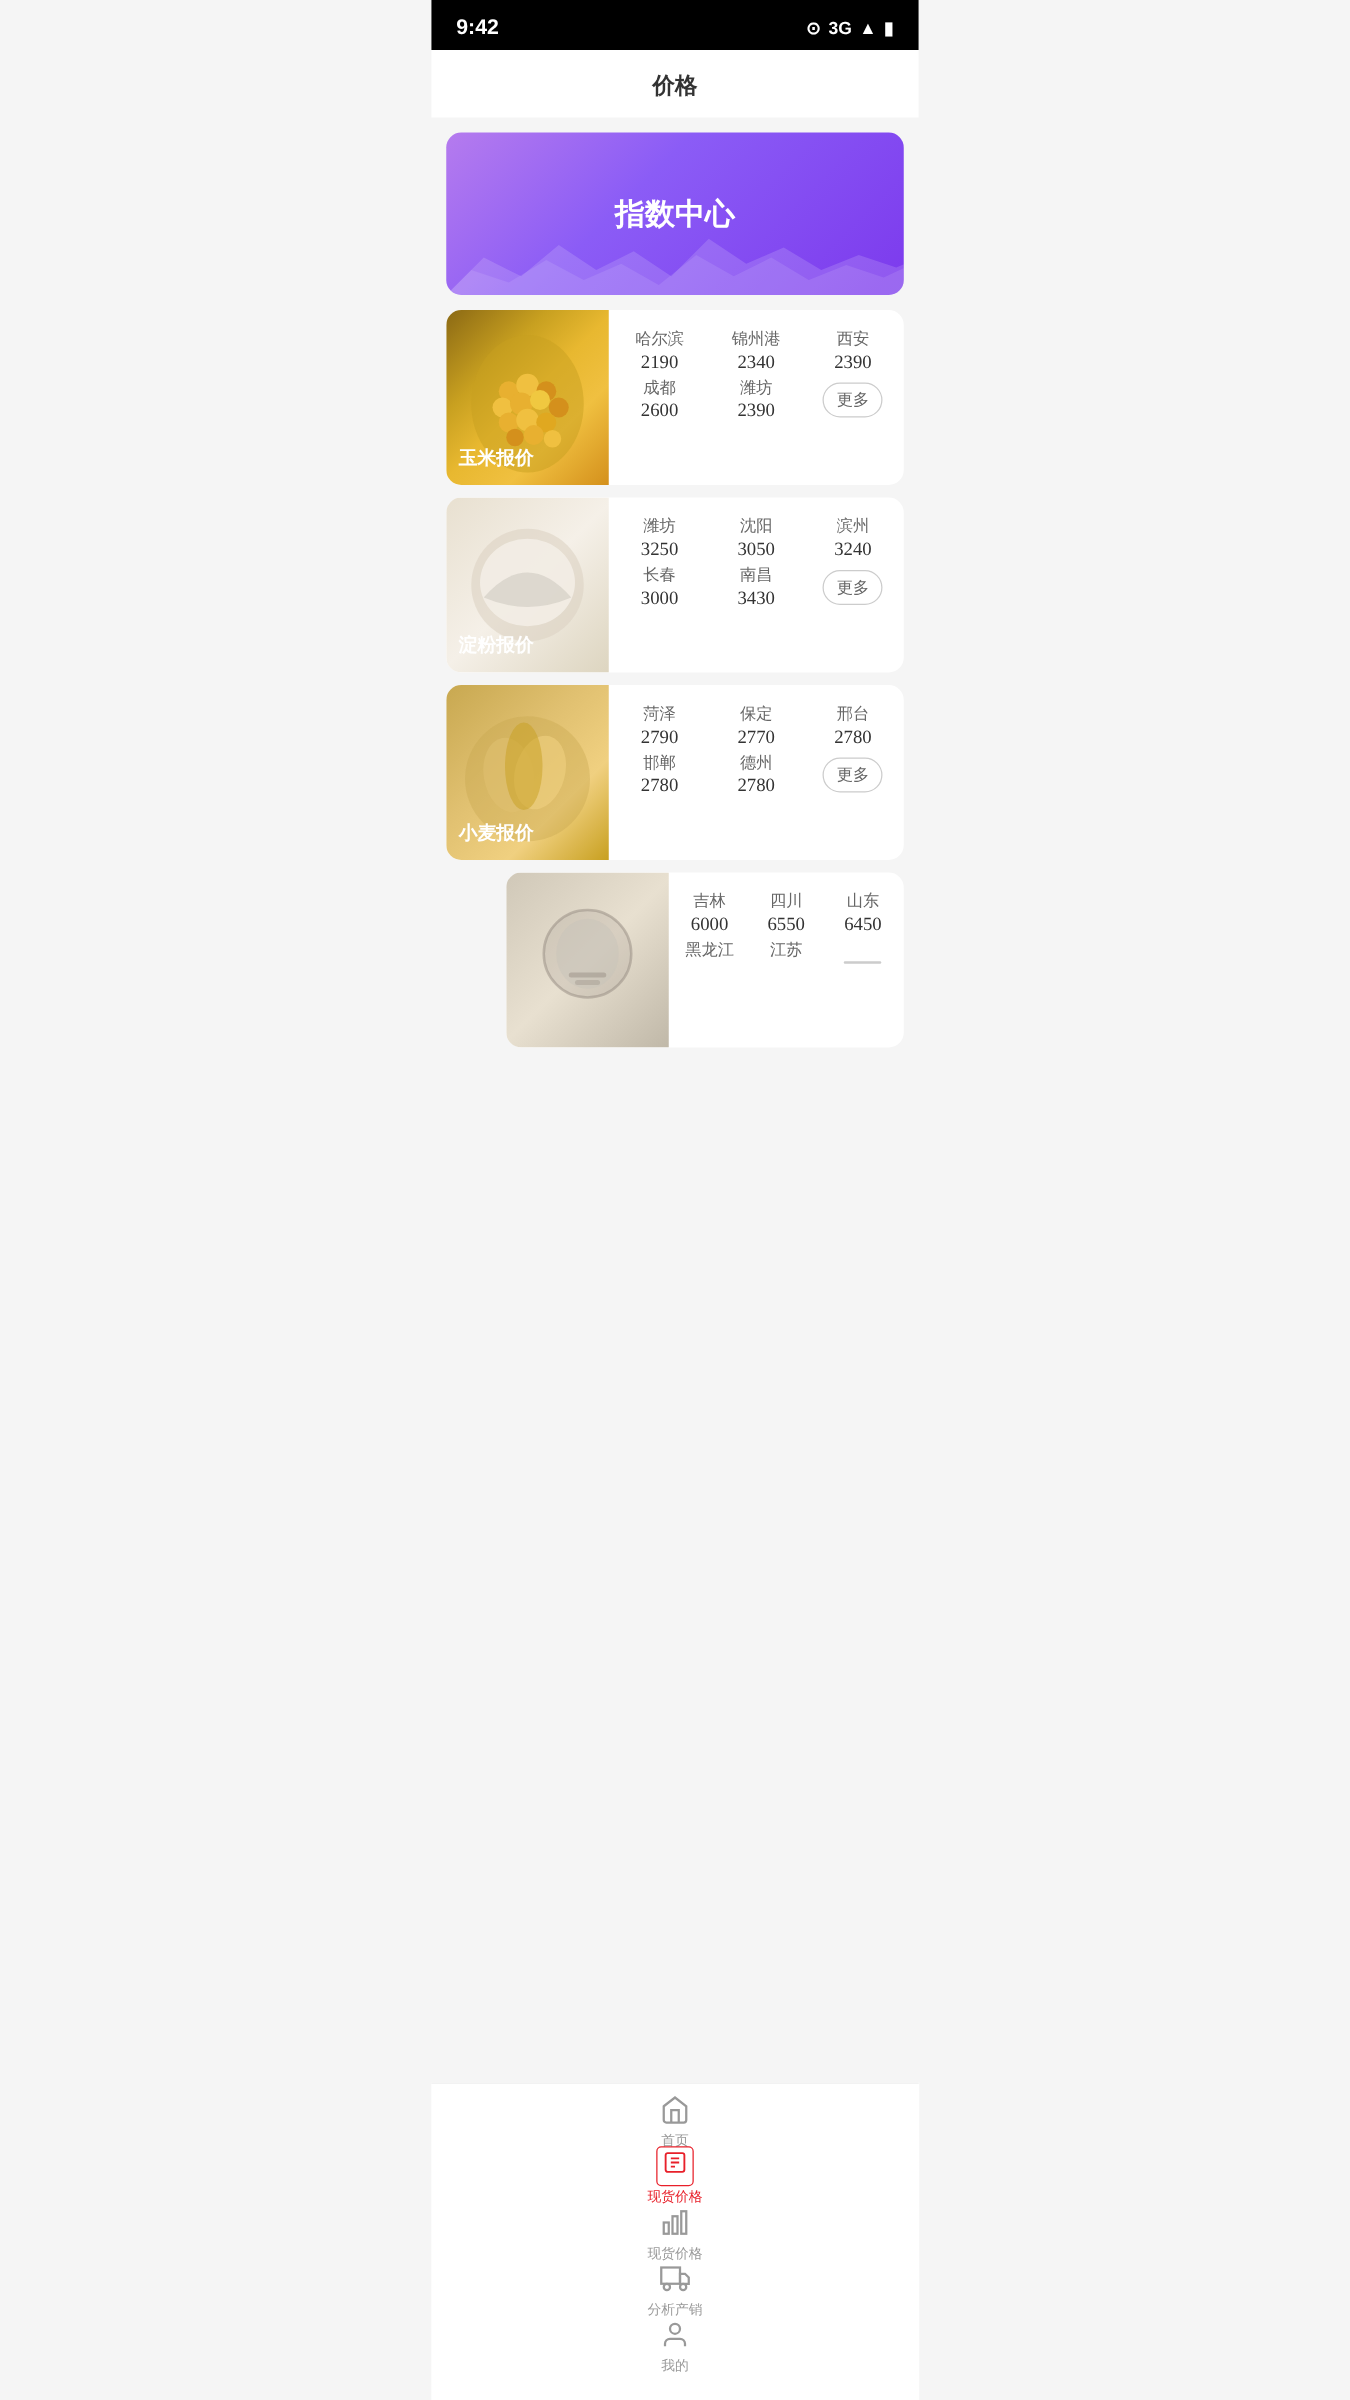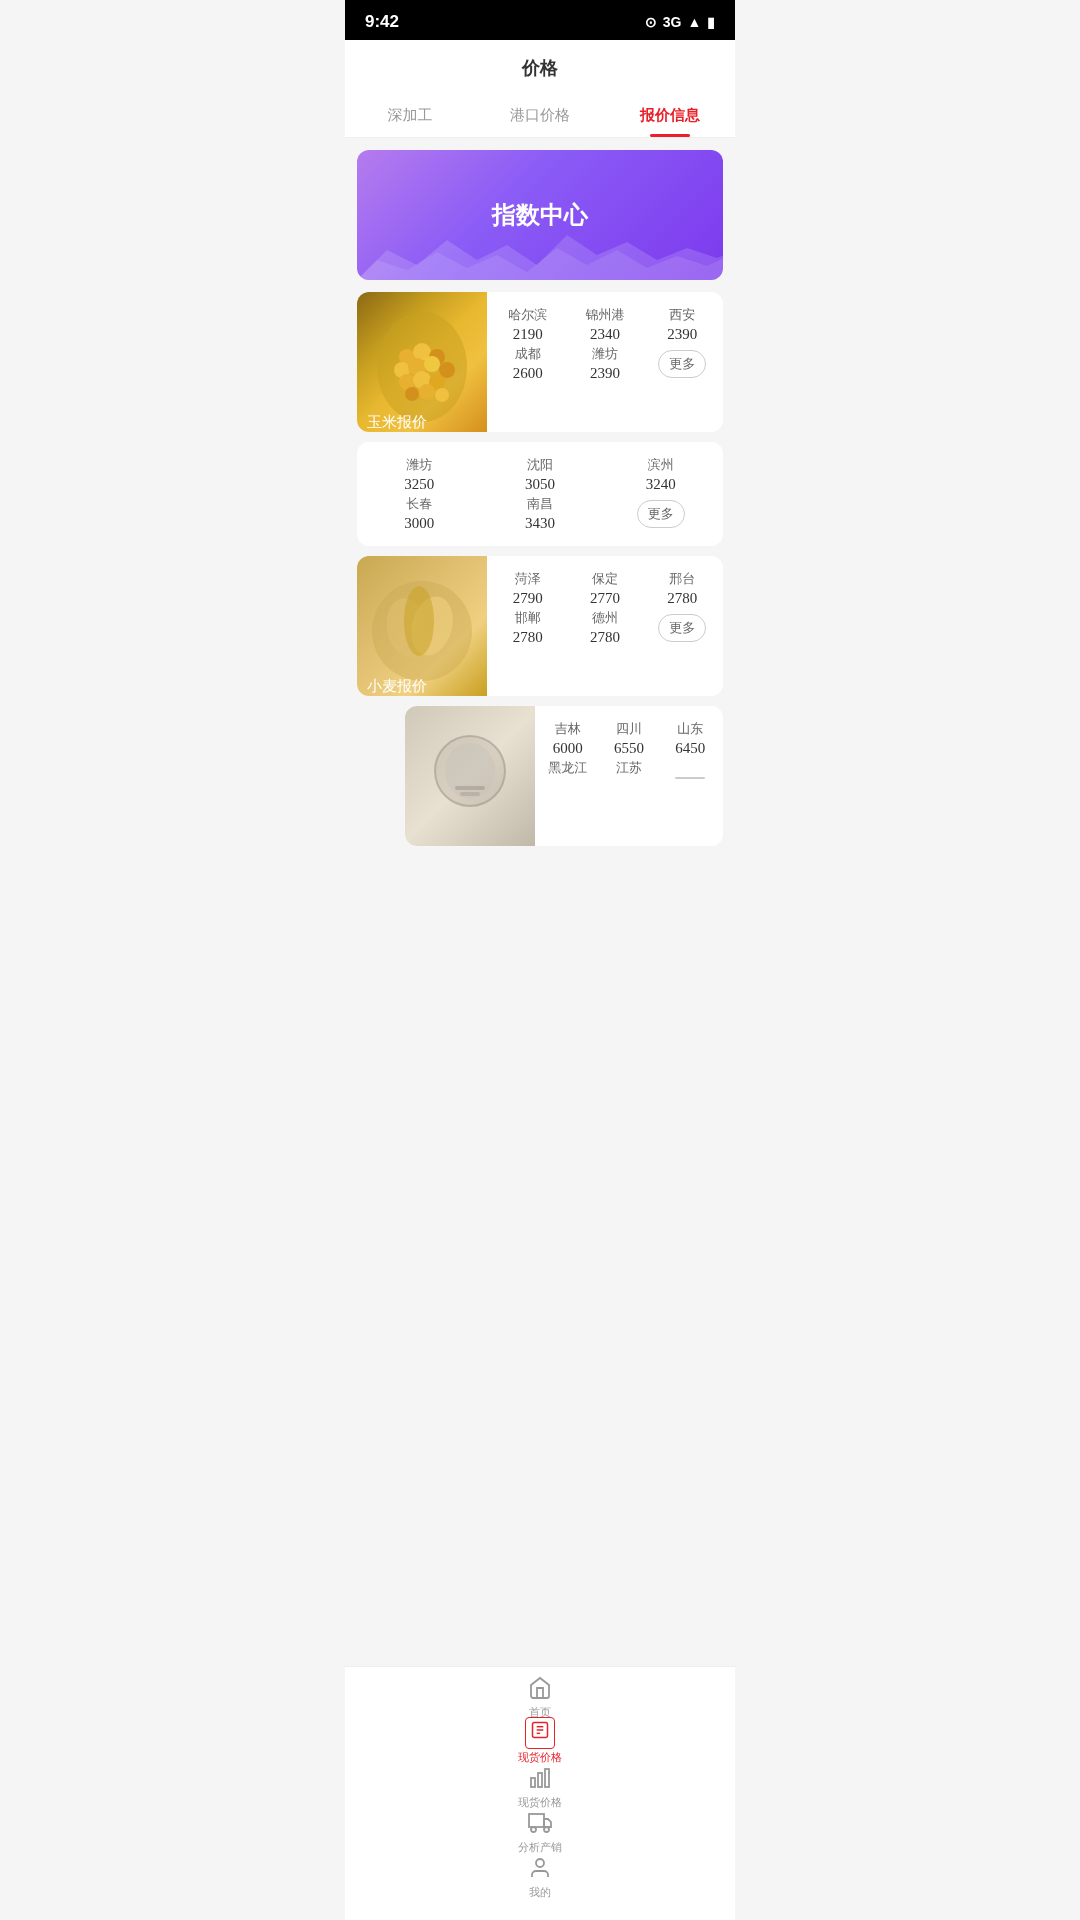--- a/index.html
+++ b/index.html
@@ -113,25 +113,25 @@
     .card-image {
       width: 130px;
       min-height: 140px;
       position: relative;
       flex-shrink: 0;
       background: #888;
       overflow: hidden;
     }
     .card-image-label {
       position: absolute;
-      bottom: 0;
+      bottom: 12px;
       left: 10px;
       color: #fff;
       font-size: 15px;
-      font-weight: 400;
+      font-weight: 700;
       z-index: 2;
     }
     
     .img-corn {
       background: linear-gradient(135deg, #8B6914 0%, #c8a020 30%, #e8b830 50%, #f0c040 70%, #d4901c 100%);
     }
     .img-starch {
       background: linear-gradient(135deg, #e8e0d0 0%, #f5f0e8 50%, #ddd5c0 100%);
     }
     .img-wheat {
@@ -234,25 +234,20 @@
     <span>⊙</span>
     <span>3G</span>
     <span>▲</span>
     <span>▮</span>
   </div>
 </div>
 
 <div class="header">
   <div class="header-title">价格</div>
 
-  <div class="tabs">
-    <div class="tab">深加工</div>
-    <div class="tab">港口价格</div>
-    <div class="tab active">报价信息</div>
-  </div>
 </div>
 
 <div class="content">
 
   <div class="banner">
     <div class="banner-text">指数中心</div>
     <svg class="banner-mountains" viewBox="0 0 390 50" preserveAspectRatio="none">
       <polygon points="0,50 30,20 60,35 90,10 120,30 150,15 180,35 210,5 240,25 270,12 300,30 330,18 360,28 390,15 390,50" fill="rgba(255,255,255,0.15)"></polygon>
       <polygon points="0,50 20,30 50,40 80,22 110,38 140,25 170,42 200,18 230,35 260,20 290,38 320,26 350,36 380,22 390,30 390,50" fill="rgba(255,255,255,0.1)"></polygon>
     </svg>
@@ -290,20 +285,28 @@
       <div class="price-city">潍坊</div>
       <div class="more-btn">
         <div class="more-btn-inner">更多</div>
       </div>
       <div class="price-value">2600</div>
       <div class="price-value">2390</div>
     </div>
   </div>
 
   <div class="price-card">
+    <div class="card-image img-starch">
+      <svg width="130" height="140" viewBox="0 0 130 140" style="position:absolute;top:0;left:0;">
+        <circle cx="65" cy="70" r="45" fill="rgba(220,210,195,0.6)"></circle>
+        <ellipse cx="65" cy="68" rx="38" ry="35" fill="rgba(245,240,232,0.8)"></ellipse>
+        <path d="M30,80 Q65,40 100,80 Q65,95 30,80Z" fill="rgba(200,195,185,0.5)"></path>
+      </svg>
+      <div class="card-image-label">淀粉报价</div>
+    </div>
     <div class="card-prices">
       <div class="price-city">潍坊</div>
       <div class="price-city">沈阳</div>
       <div class="price-city">滨州</div>
       <div class="price-value">3250</div>
       <div class="price-value">3050</div>
       <div class="price-value">3240</div>
       <div class="price-city">长春</div>
       <div class="price-city">南昌</div>
       <div class="more-btn">

